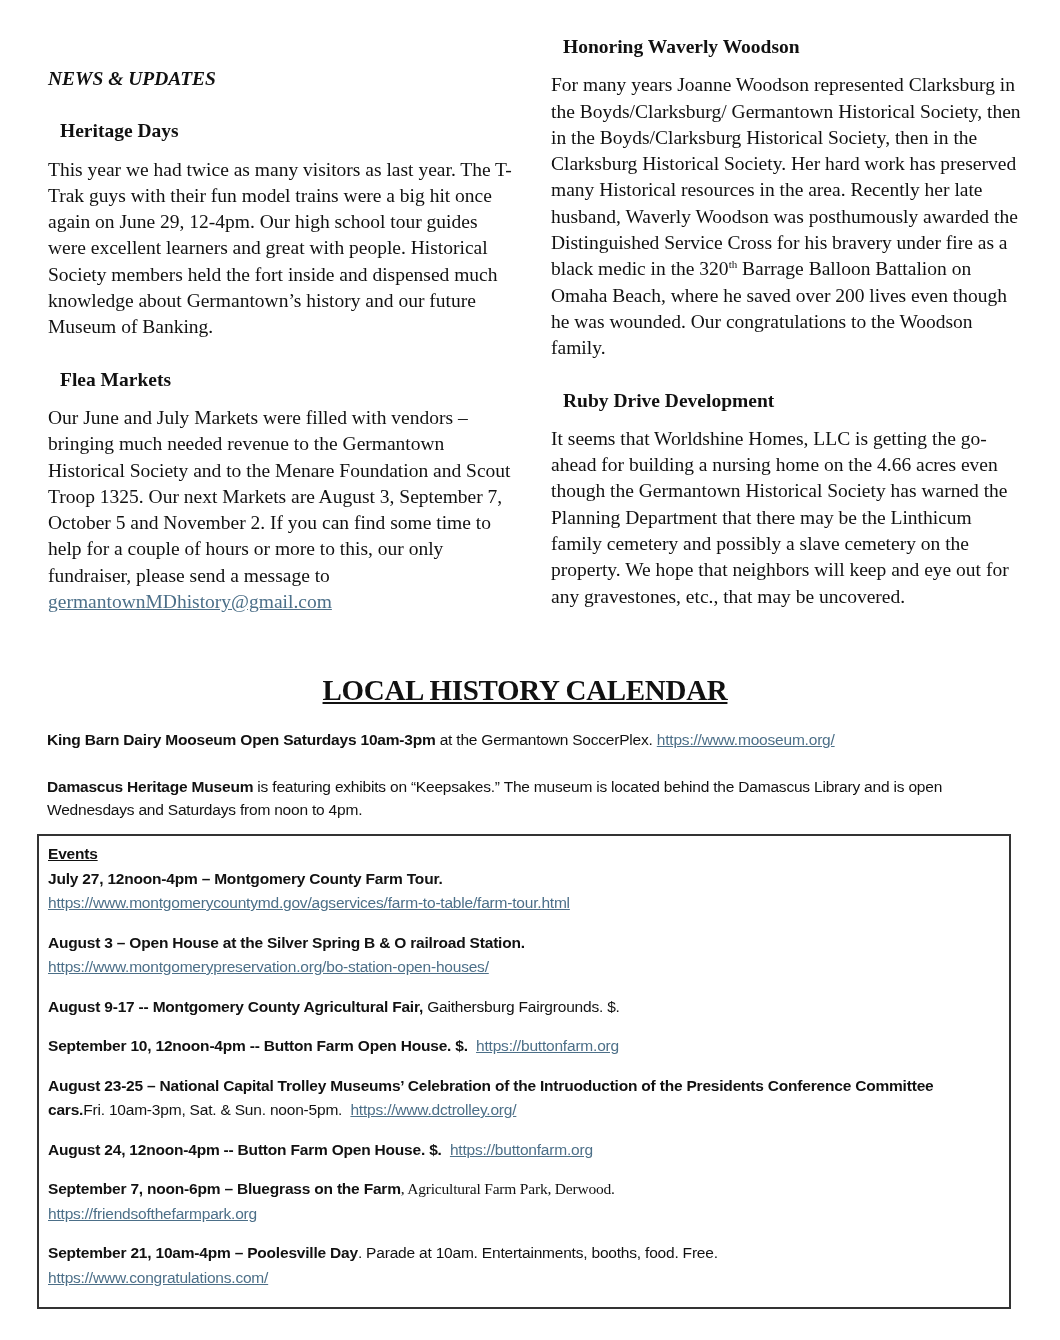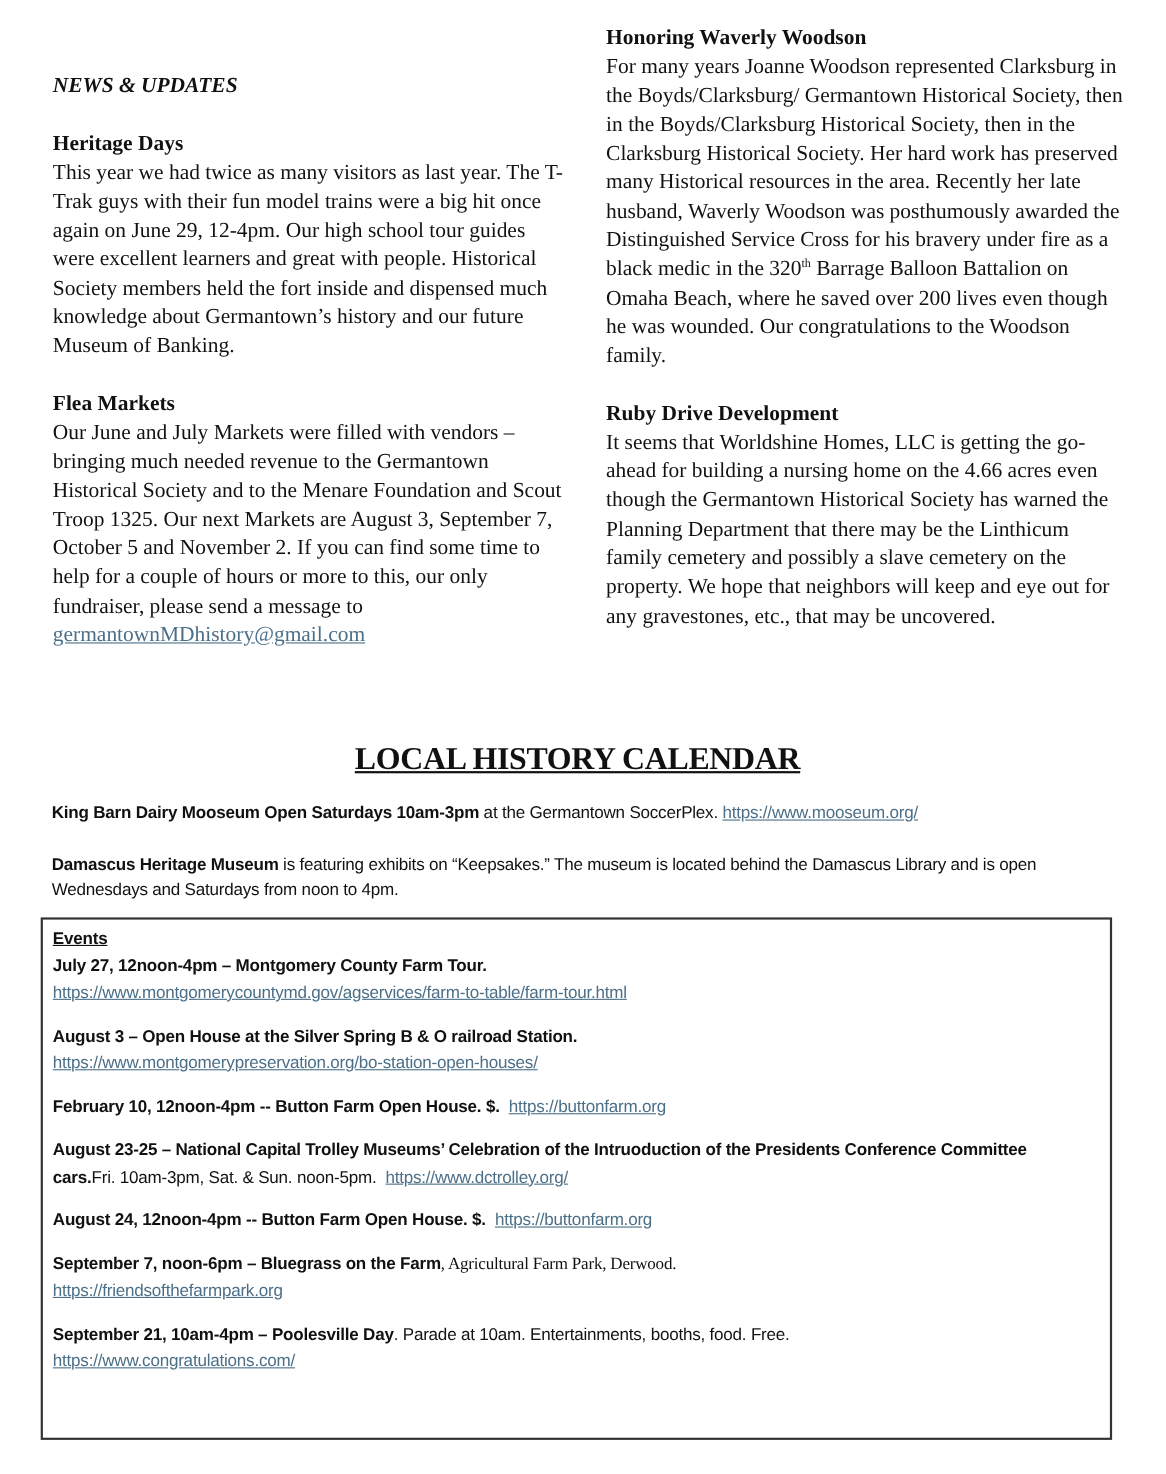--- a/index.html
+++ b/index.html
@@ -3,21 +3,21 @@
 <meta charset="utf-8">
 <style>
   html, body { margin: 0; padding: 0; background: #ffffff; }
   body { width: 1060px; height: 1340px; position: relative; overflow: hidden; color: #111; }
   .serif { font-family: "Liberation Serif", "DejaVu Serif", serif; font-size: 19.5px; line-height: 26.3px; }
   .col { position: absolute; width: 470px; }
   #left-col { left: 48px; top: 66px; }
   #right-col { left: 551px; top: 22px; }
   .news-title { font-style: italic; font-weight: bold; margin: 0 0 26px 0; }
   .article { margin-bottom: 26px; }
-  .article h3 { font-size: 19.5px; font-weight: bold; margin: 0; line-height: 26.3px; }
+  .article h3 { font-size: 19.5px; font-weight: bold; margin: 12px; line-height: 26.3px; }
   .article p { margin: 0; }
   a.link { color: #4c6f88; text-decoration: underline; }
   sup { font-size: 11px; line-height: 0; }
   .sans { font-family: "Liberation Sans", "DejaVu Sans", sans-serif; }
   #cal-title { position: absolute; top: 674px; left: 0; width: 1050px; text-align: center;
     font-family: "Liberation Serif", serif; font-weight: bold; font-size: 29px; text-decoration: underline; letter-spacing: -0.3px; }
   .cal-para { position: absolute; left: 47px; width: 960px; font-size: 15.5px; line-height: 23px; letter-spacing: -0.2px; }
   #mooseum { top: 728px; }
   #damascus { top: 775px; }
   #events-box { position: absolute; left: 37px; top: 834px; width: 974px; height: 475px;
@@ -62,19 +62,20 @@
 
 <div id="damascus" class="cal-para sans">
   <b>Damascus Heritage Museum</b><span> is featuring exhibits on “Keepsakes.” The museum is located behind the Damascus Library and is open Wednesdays and Saturdays from noon to 4pm.</span>
 </div>
 
 <div id="events-box" class="sans">
   <div class="events-head">Events</div>
   <div id="events-list">
       <div class="event"><b>July 27, 12noon-4pm – Montgomery County Farm Tour.</b><span style="white-space: pre-wrap;"></span><br><a class="link">https://www.montgomerycountymd.gov/agservices/farm-to-table/farm-tour.html</a></div>
       <div class="event"><b>August 3 – Open House at the Silver Spring B &amp; O railroad Station.</b><span style="white-space: pre-wrap;"></span><br><a class="link">https://www.montgomerypreservation.org/bo-station-open-houses/</a></div>
-      <div class="event"><b>February 10, 12noon-4pm -- Button Farm Open House. $.</b><span style="white-space: pre-wrap;">  </span><a class="link">https://buttonfarm.org</a></div>
+      <div class="event"><b>August 9-17 -- Montgomery County Agricultural Fair,</b><span style="white-space: pre-wrap;"> Gaithersburg Fairgrounds. $.</span></div>
+      <div class="event"><b>September 10, 12noon-4pm -- Button Farm Open House. $.</b><span style="white-space: pre-wrap;">  </span><a class="link">https://buttonfarm.org</a></div>
       <div class="event"><b>August 23-25 – National Capital Trolley Museums’ Celebration of the Intruoduction of the Presidents Conference Committee cars.</b><span style="white-space: pre-wrap;">Fri. 10am-3pm, Sat. &amp; Sun. noon-5pm.  </span><a class="link">https://www.dctrolley.org/</a></div>
       <div class="event"><b>August 24, 12noon-4pm -- Button Farm Open House. $.</b><span style="white-space: pre-wrap;">  </span><a class="link">https://buttonfarm.org</a></div>
       <div class="event"><b>September 7, noon-6pm – Bluegrass on the Farm</b><span style="white-space: pre-wrap; font-family: Liberation Serif, serif;">, Agricultural Farm Park, Derwood.</span><br><a class="link">https://friendsofthefarmpark.org</a></div>
       <div class="event"><b>September 21, 10am-4pm – Poolesville Day</b><span style="white-space: pre-wrap;">. Parade at 10am. Entertainments, booths, food. Free.</span><br><a class="link">https://www.congratulations.com/</a></div>
     </div>
 </div>
 
 </body></html>

